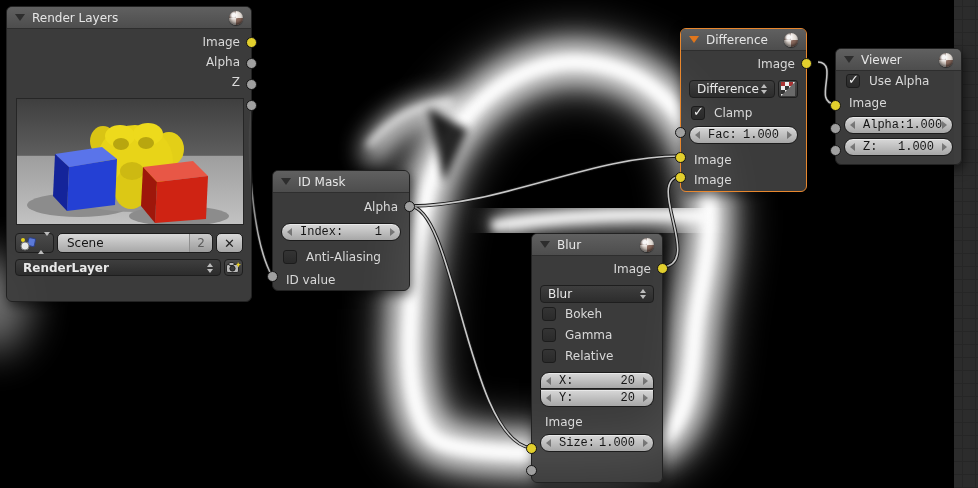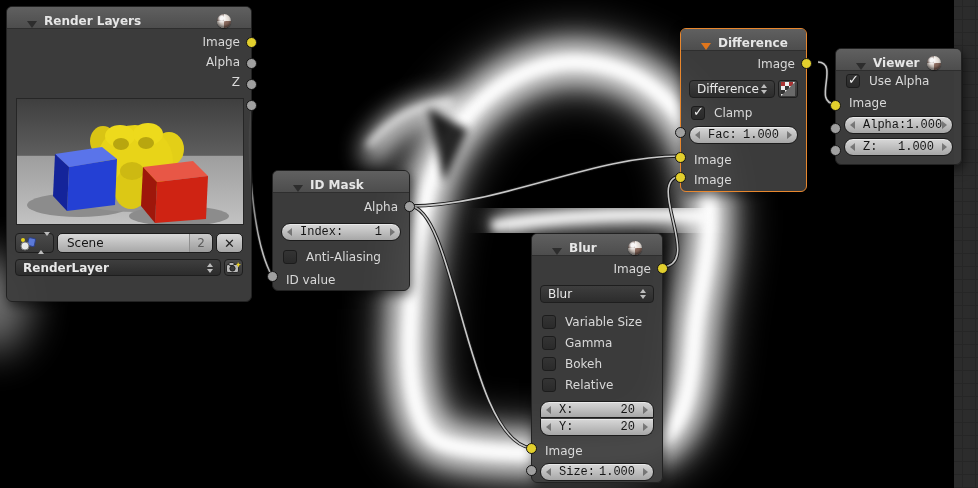--- a/index.html
+++ b/index.html
@@ -30,26 +30,25 @@
   .node {
     position:absolute; z-index:3;
     background:rgba(62,62,62,0.95);
     border:1px solid #222;
     border-radius:6px;
     box-shadow:2px 4px 12px rgba(0,0,0,0.6);
     color:#d9d9d9;
   }
   .node.selected { border:1px solid #e8872e; }
   .hdr {
-    height:22px; display:flex; align-items:flex-end; gap:7px;
-    padding:0 20px;
+    height:22px; display:flex; align-items:center; gap:7px;
+    padding:0 8px;
     background:linear-gradient(#606060,#4d4d4d);
     border-radius:5px 5px 0 0;
     border-bottom:1px solid #2e2e2e;
-    font-weight:bold;
   }
   .tri { width:0; height:0; border-left:5px solid transparent;
          border-right:5px solid transparent; border-top:7px solid #2d2d2d; }
   .tri.orange { border-top-color:#e0761c; }
   .hdr .title { color:#e6e6e6; }
   .sphere {
     margin-left:auto; width:14px; height:14px; border-radius:50%;
     background:
       radial-gradient(circle at 34% 30%, rgba(255,255,255,.95) 0 14%, rgba(255,255,255,0) 40%),
       conic-gradient(#e9e2dc 0 25%, #8a6a5e 0 50%, #d9cfc8 0 75%, #6f564c 0);
@@ -316,31 +315,27 @@
   </div>
   <div class="outrow" style="margin-top:3px">Image</div>
   <div class="sock img" style="right:-6px; top:29px"></div>
   <div class="dd" style="margin:6px 8px 0 8px">
     <span>Blur</span>
     <span class="arrows">
         <span class="aru"></span>
         <span class="ard"></span>
       </span>
   </div>
-  <div class="cbrow" style="margin-top:8px; height:21px">
+  <div class="cbrow" style="height:21px">
     <div class="cb"></div>
-    <span>Variable Size</span>
+    <span>Bokeh</span>
   </div>
   <div class="cbrow" style="height:21px">
     <div class="cb"></div>
     <span>Gamma</span>
-  </div>
-  <div class="cbrow" style="height:21px">
-    <div class="cb"></div>
-    <span>Bokeh</span>
   </div>
   <div class="cbrow" style="height:21px">
     <div class="cb"></div>
     <span>Relative</span>
   </div>
   <div class="pill jt" style="margin:6px 8px 0 8px">
     <span class="tri-l"></span>
     <span class="lbl">X:</span>
     <span class="val">20</span>
     <span class="tri-r"></span>

